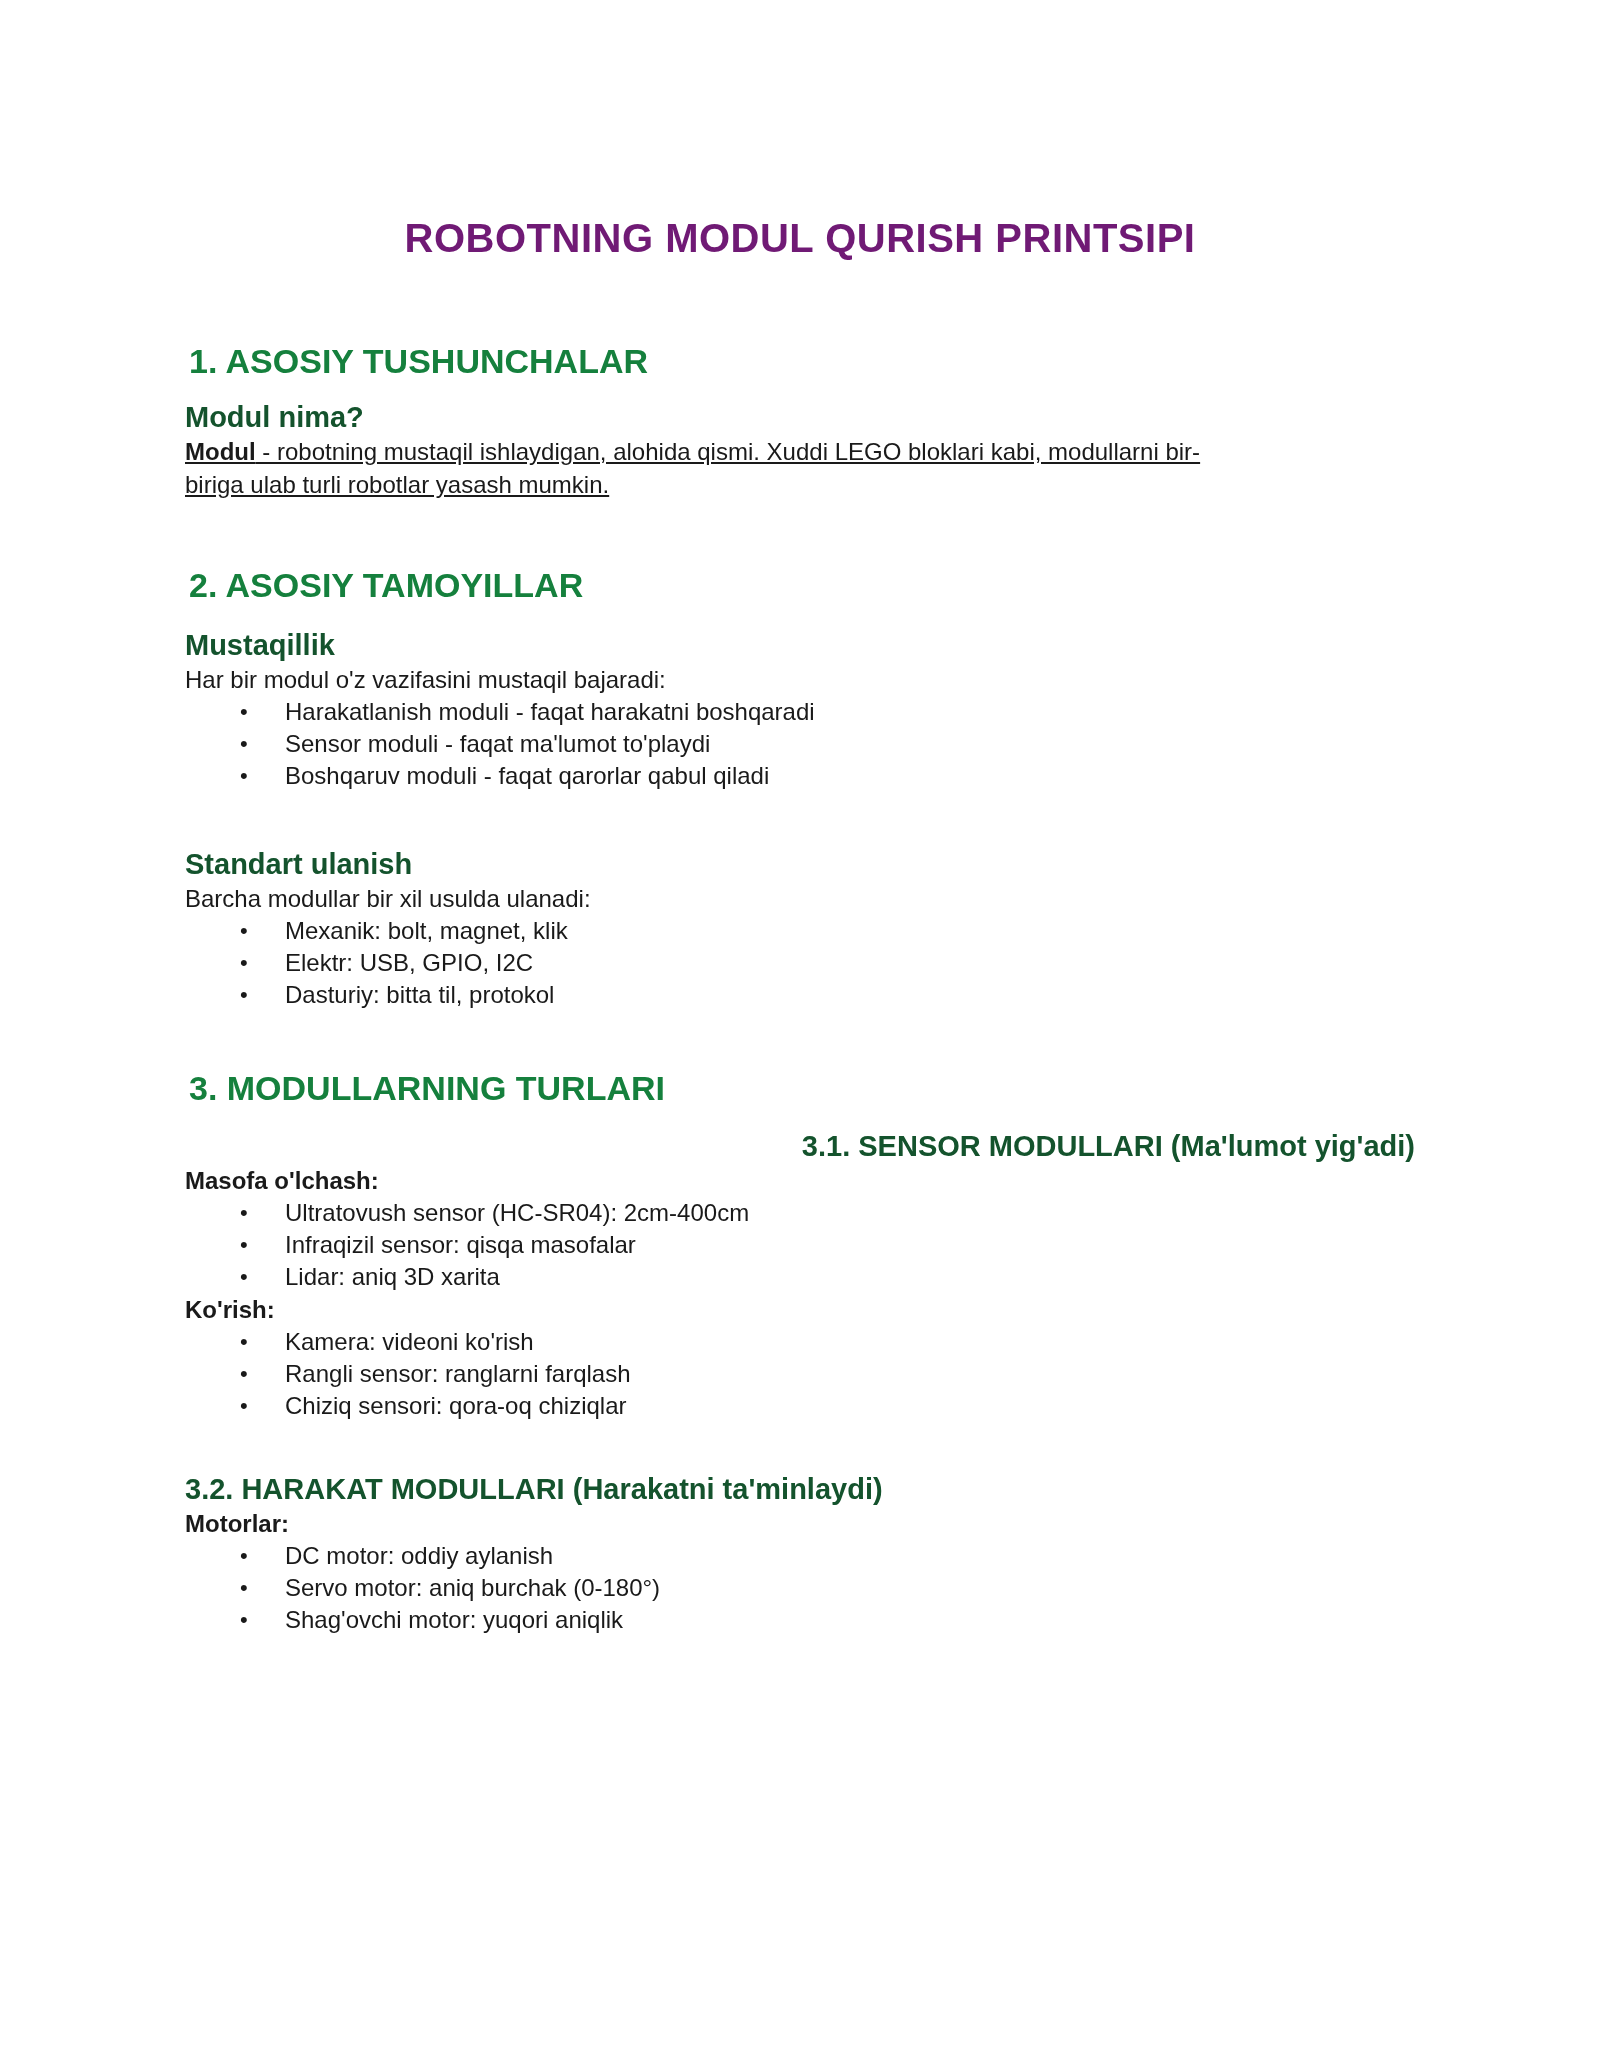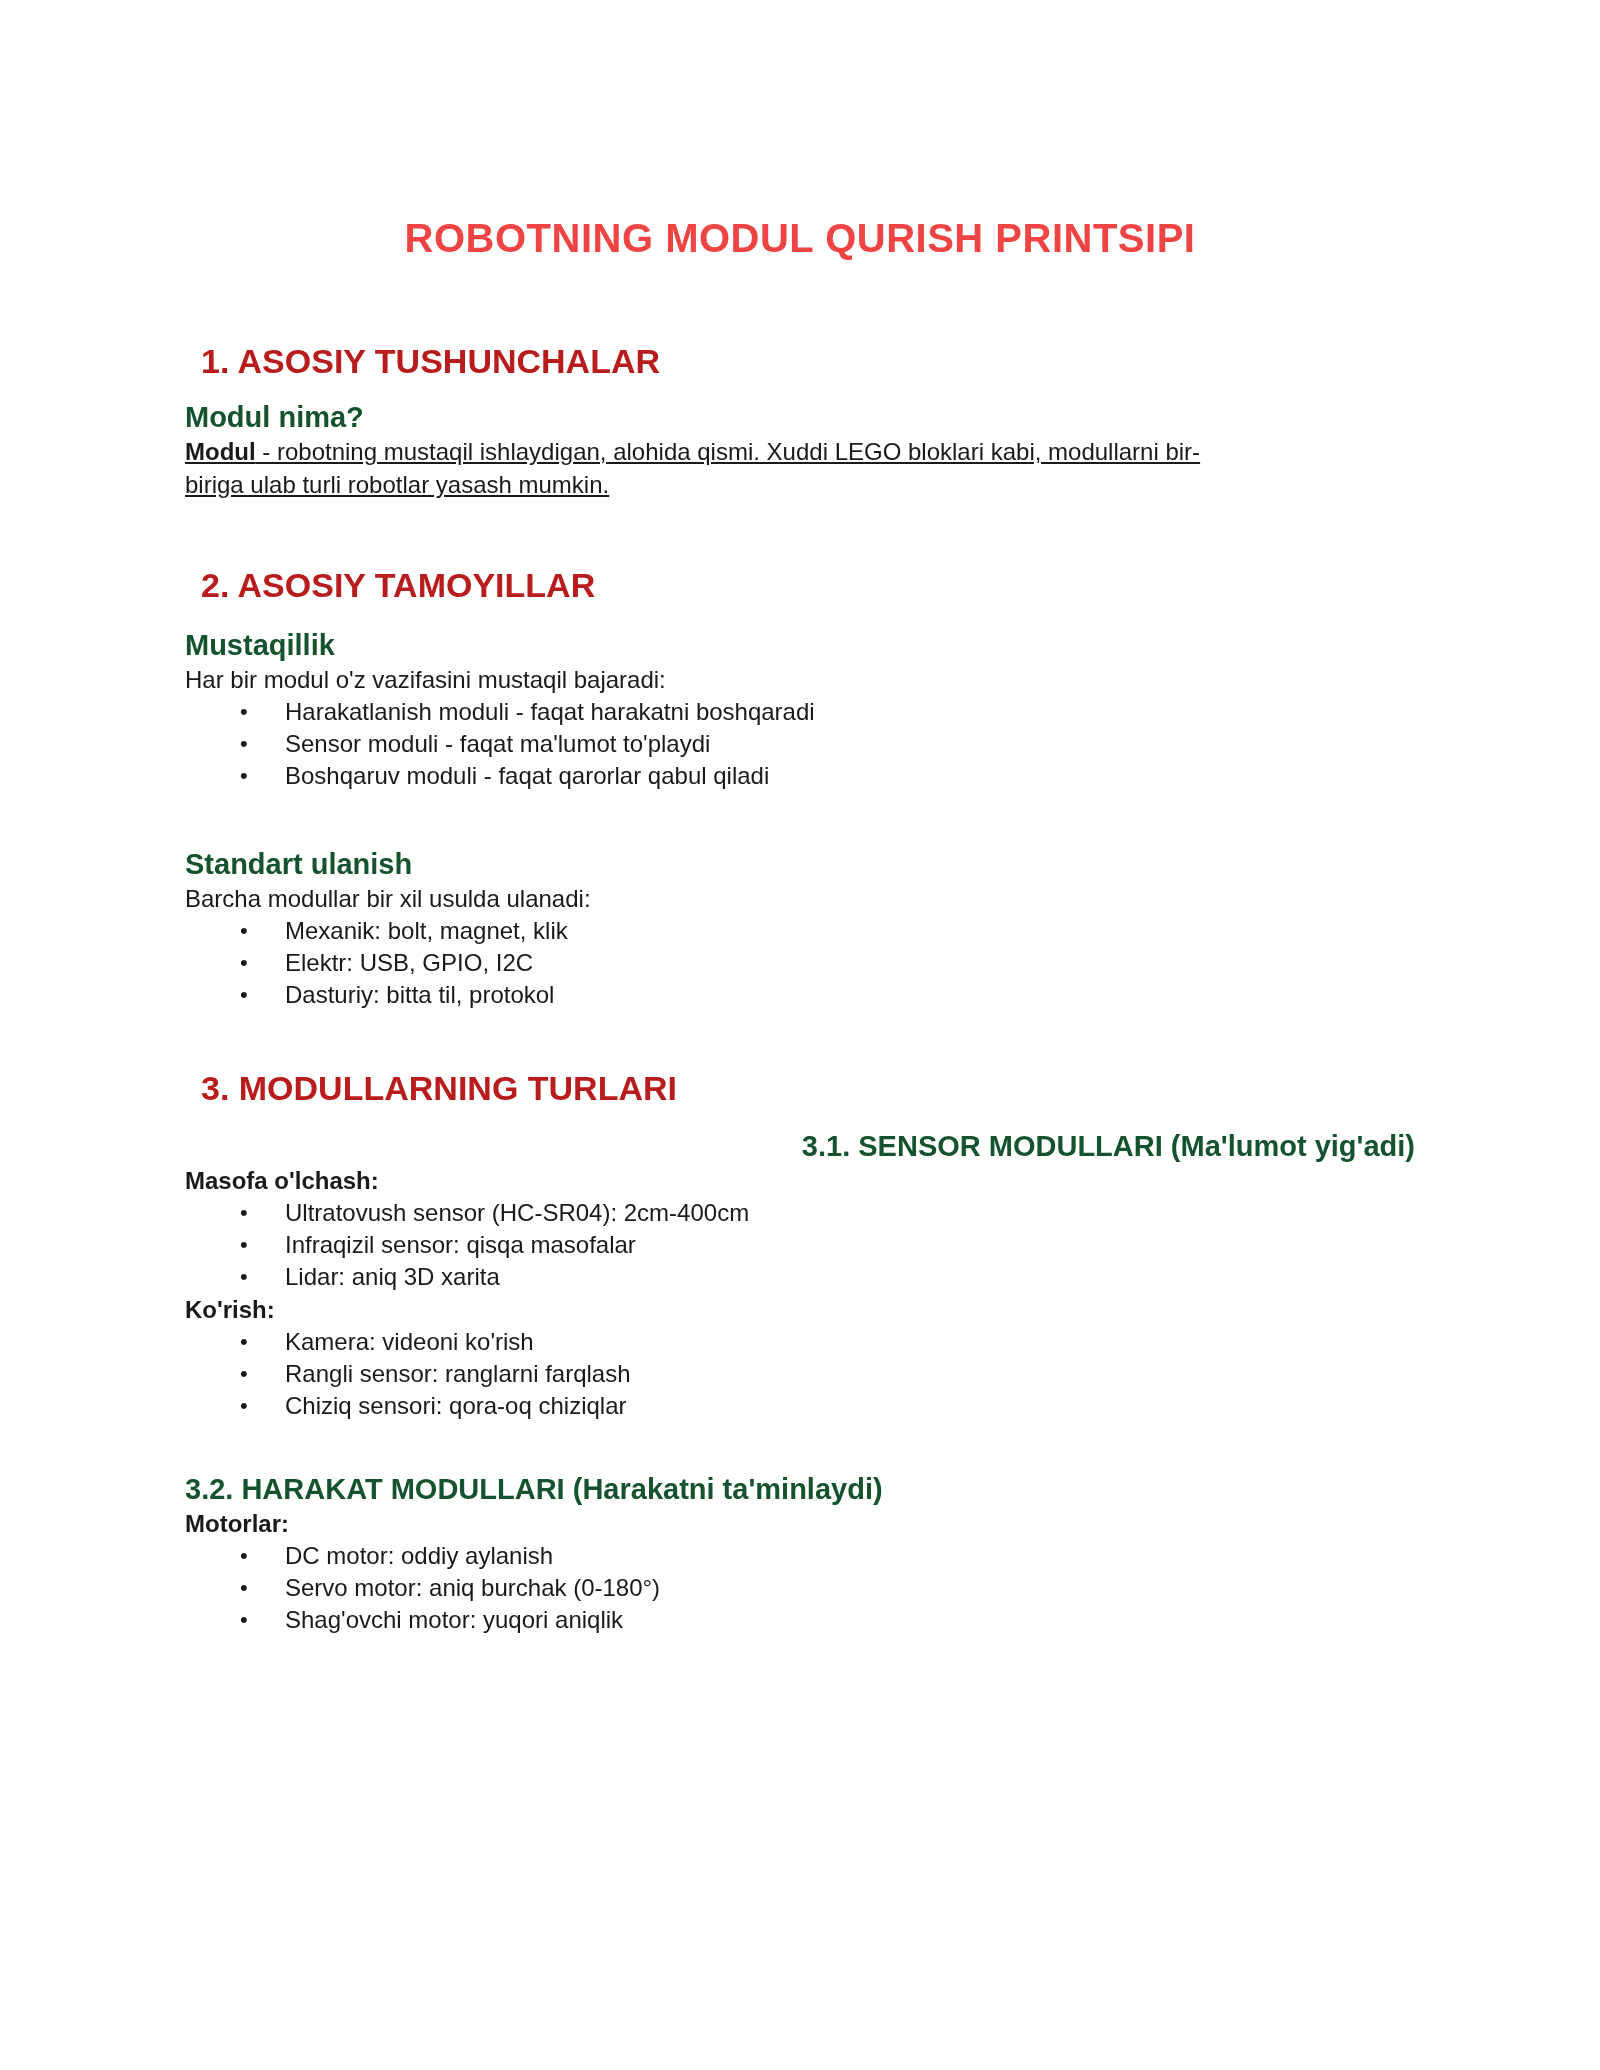--- a/index.html
+++ b/index.html
@@ -17,29 +17,29 @@
   .doc {
     padding: 214px 185px 0 185px;
     box-sizing: border-box;
   }
   .title {
     margin: 0;
     font-size: 40px;
     line-height: 48px;
     font-weight: bold;
     text-align: center;
-    color: #ef4444;
+    color: #701a75;
     letter-spacing: 0.5px;
   }
   .h1 {
-    margin: 16px;
+    margin: 4px;
     font-size: 34px;
     line-height: 42px;
     font-weight: bold;
-    color: #b91c1c;
+    color: #15803d;
   }
   .h2 {
     margin: 0;
     font-size: 29px;
     line-height: 36px;
     font-weight: bold;
     color: #14532d;
   }
   p.body {
     margin: 0;

